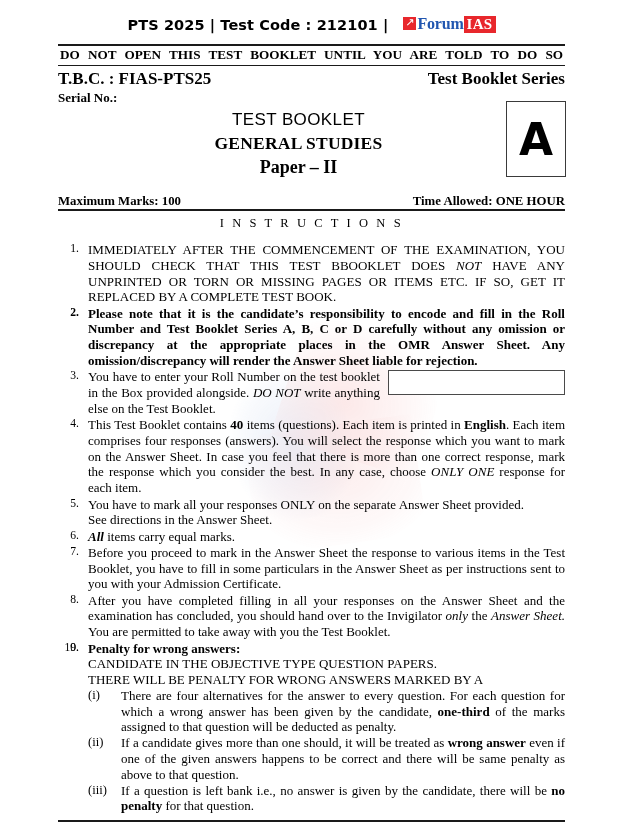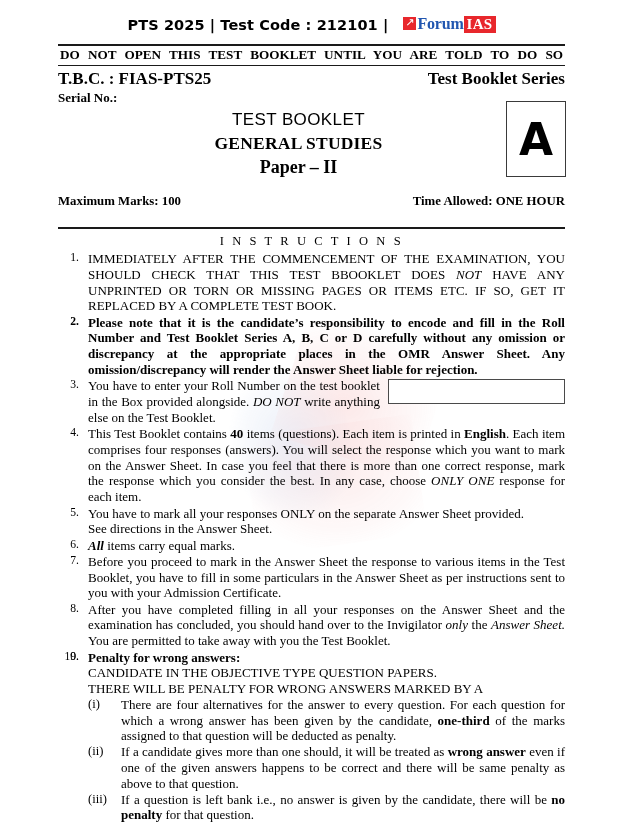--- a/index.html
+++ b/index.html
@@ -115,29 +115,29 @@
     font-family:"DejaVu Sans", sans-serif;
     font-size:44px;font-weight:bold;line-height:1;
     position:relative;top:1px;
   }
 
   
   .marks-row{
     display:flex;justify-content:space-between;align-items:baseline;
     font-family:"Liberation Serif", serif;
     font-weight:bold;font-size:12.8px;
-    margin-top:2px;padding-bottom:18px;
+    margin-top:2px;padding-bottom:0;
   }
 
   
   .instr-head{
     text-align:center;
     font-family:"Liberation Serif", serif;
     font-size:12.5px;letter-spacing:2.6px;
-    margin-top:5px;margin-bottom:2px;
+    margin-top:5px;margin-bottom:11px;
   }
 
   ol.instr{list-style:none;margin:0;padding:0;}
   ol.instr > li{
     position:relative;
     padding-left:30px;
     font-family:"Liberation Serif", serif;
     font-size:13px;line-height:1.215;
     text-align:justify;
     margin-bottom:.5px;

